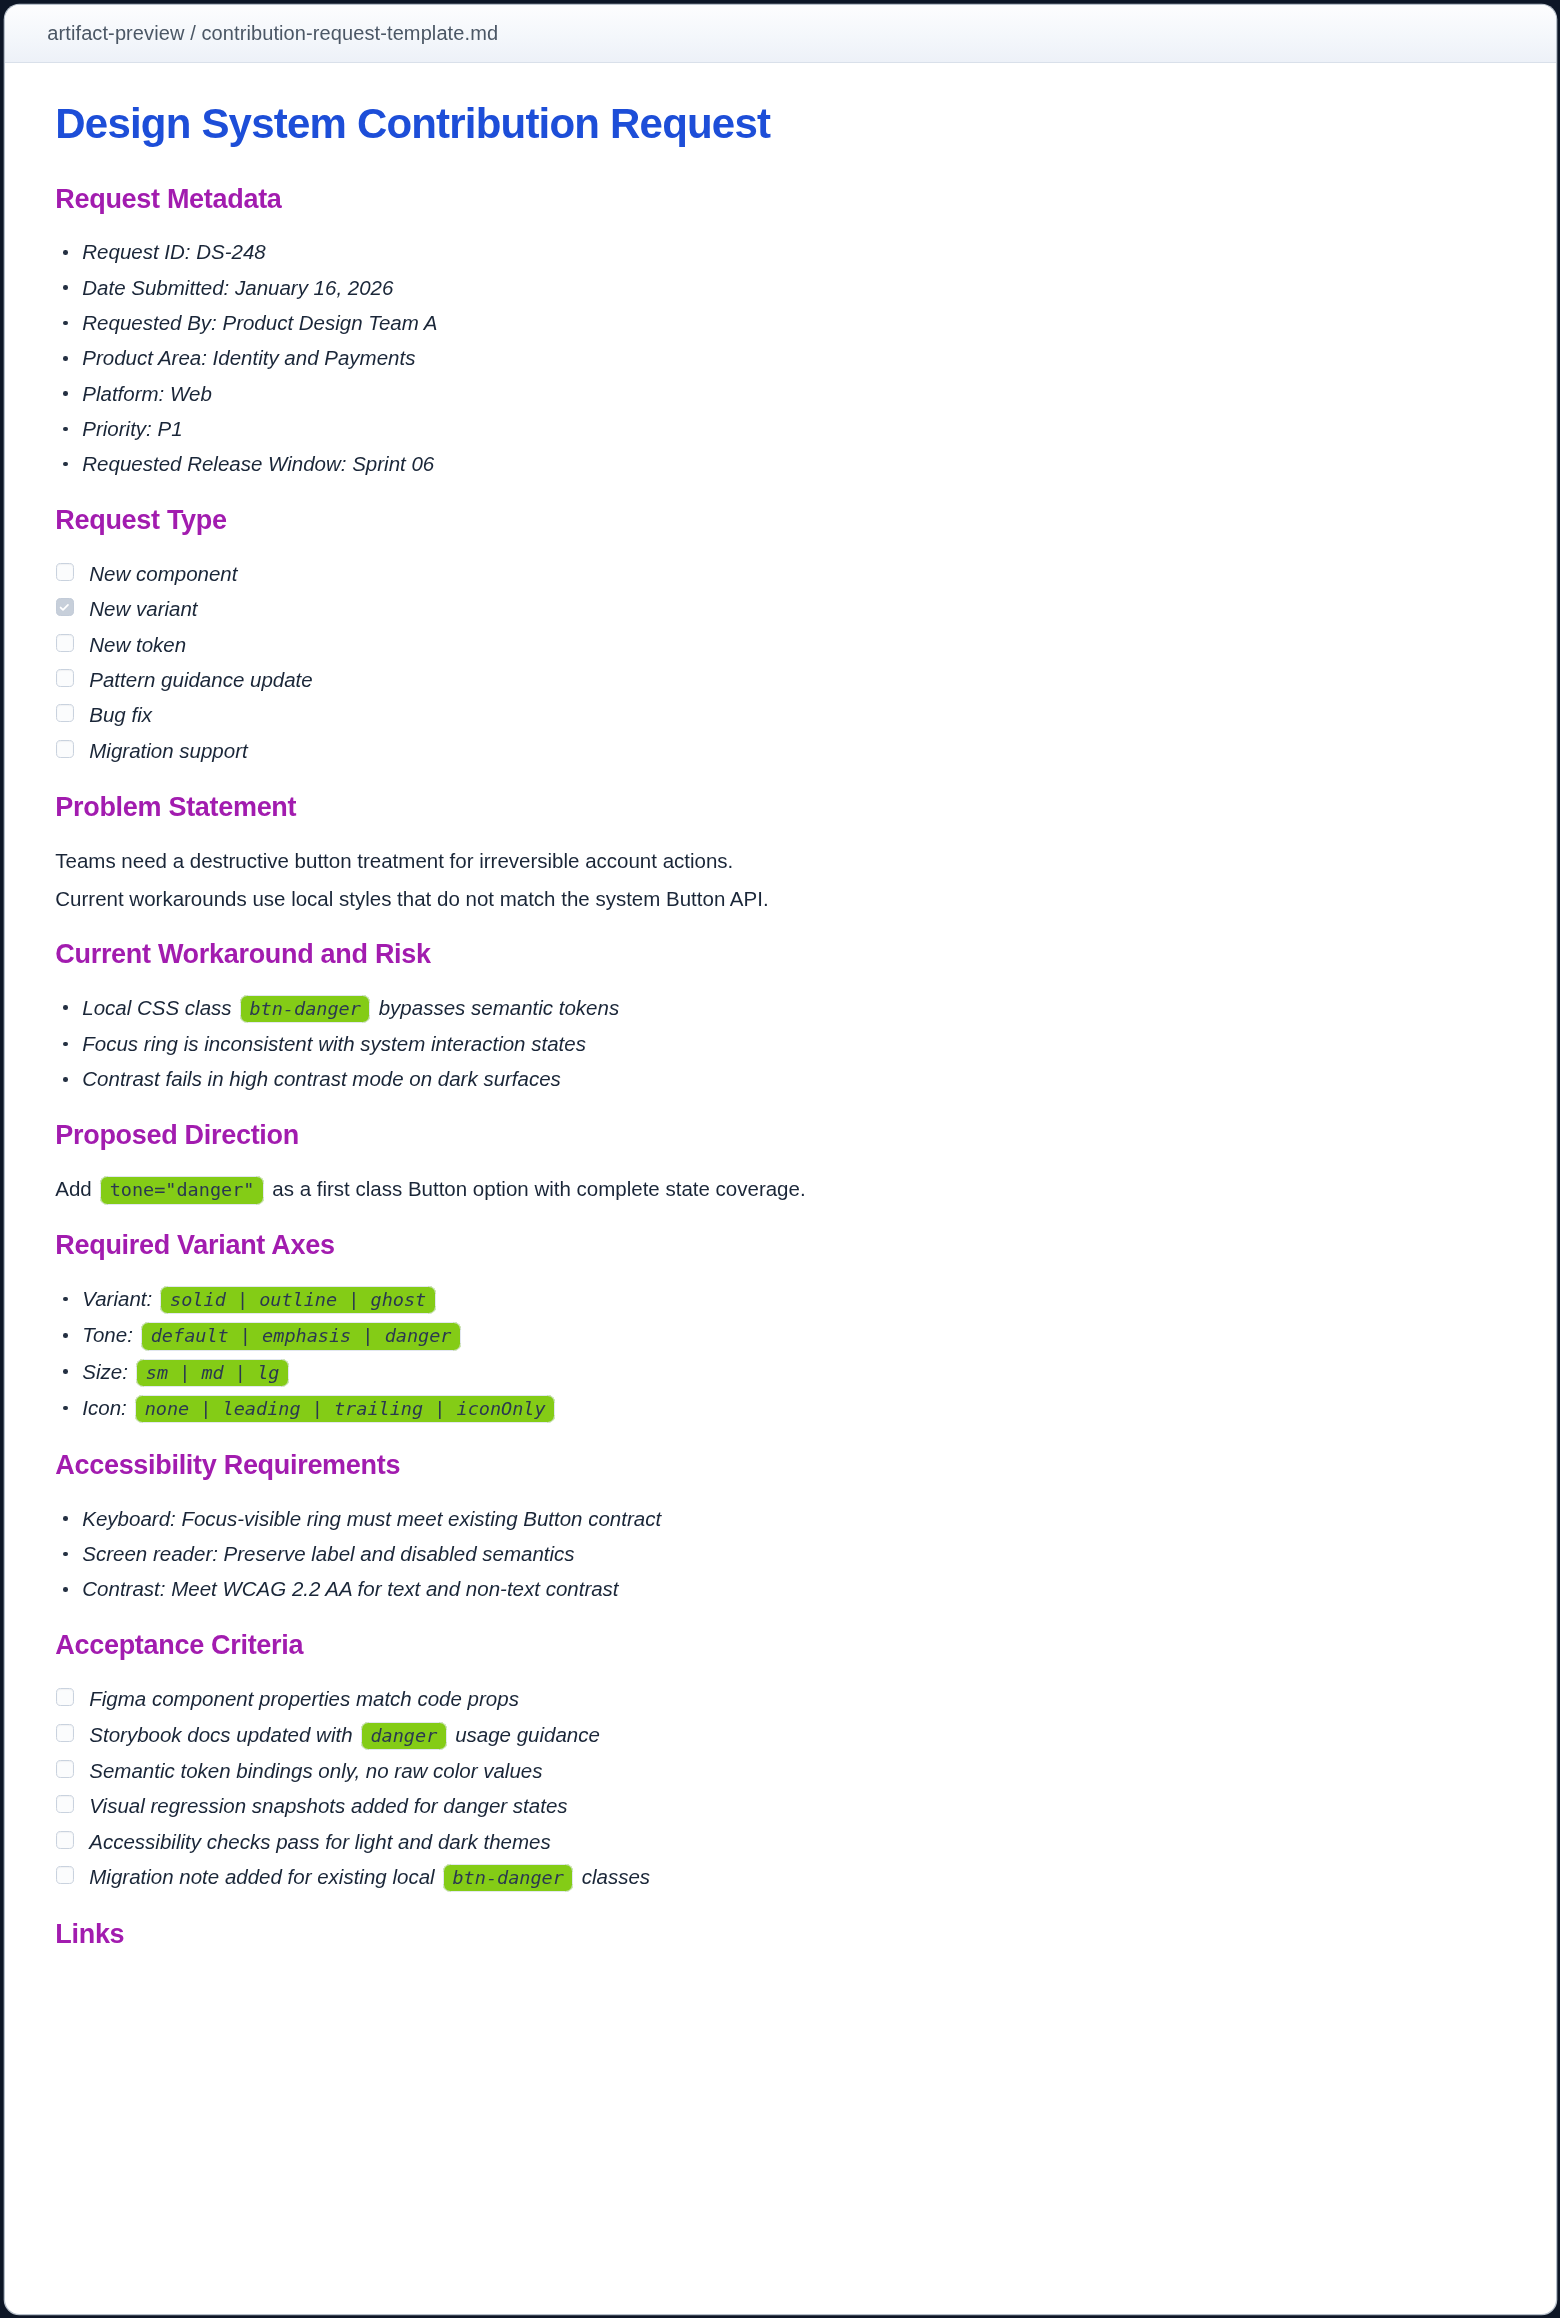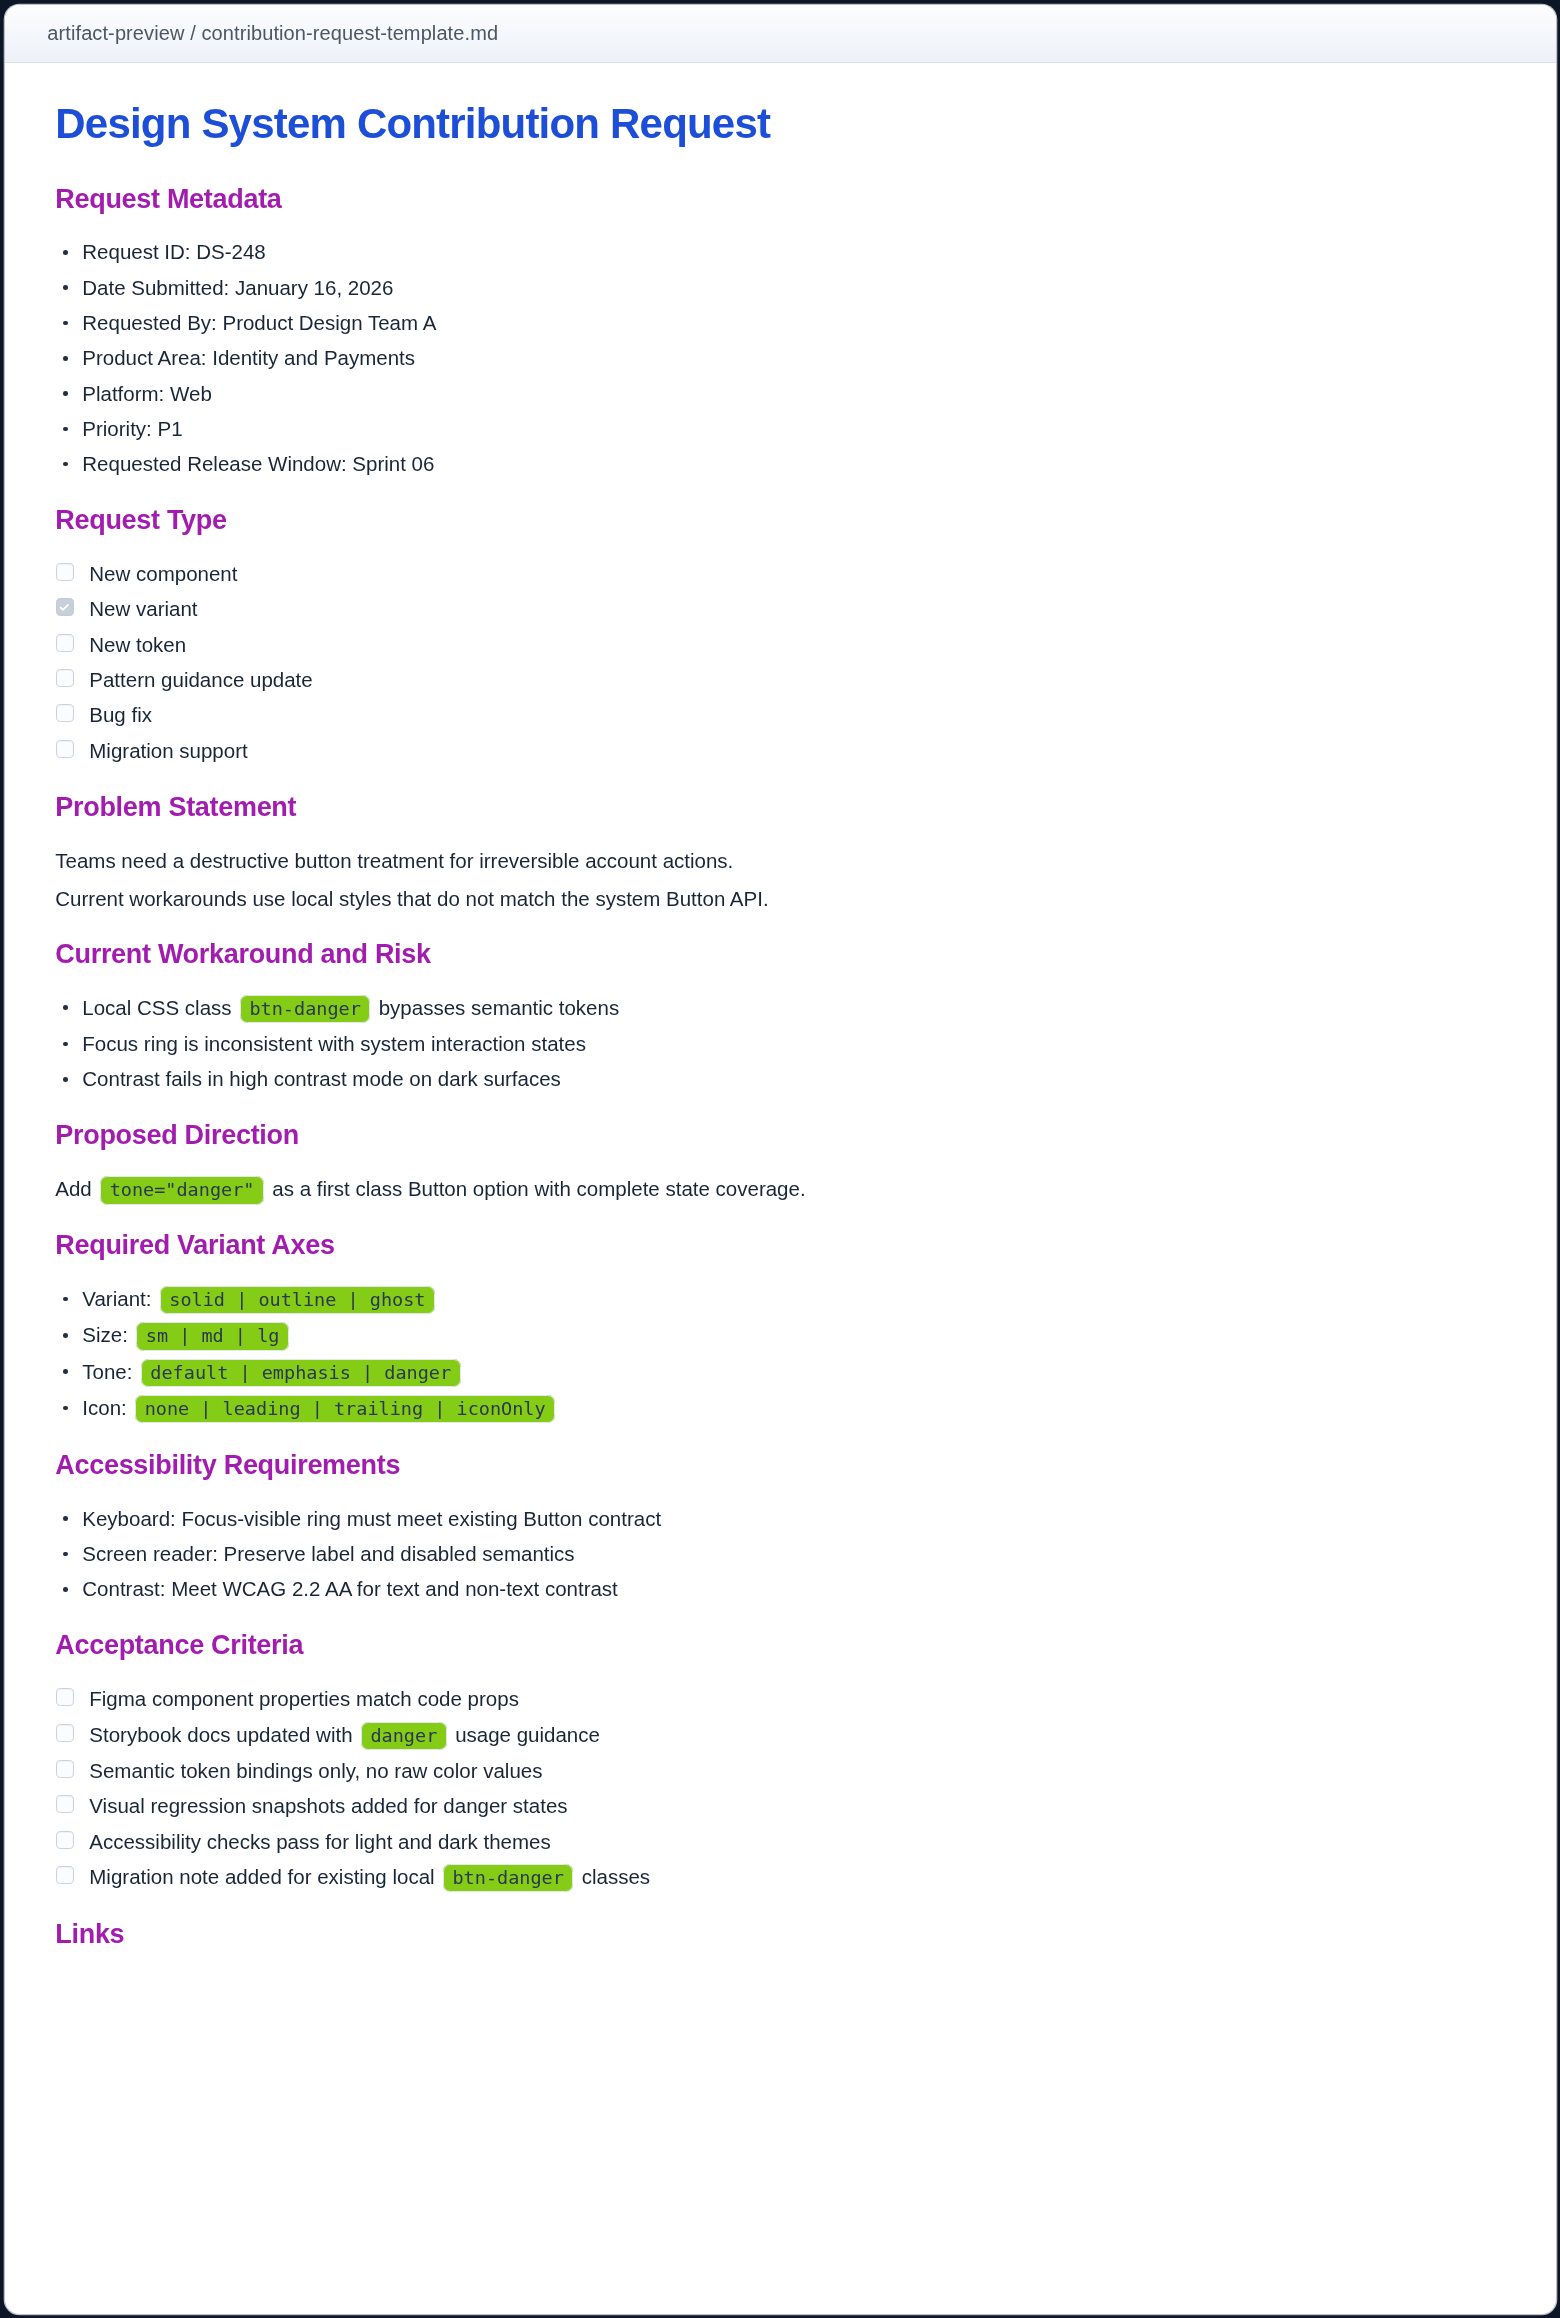--- a/index.html
+++ b/index.html
@@ -40,21 +40,21 @@
   h2 {
     font-size: 27px; line-height: 1.2; font-weight: 700;
     color: #a21caf; letter-spacing: -0.3px;
     margin: 25px 0 22.5px 0;
   }
   p {
     font-size: 20.5px; line-height: 29px;
     color: #1a2638;
     margin: 9.3px 0;
   }
-  ul { list-style: none; margin: 17px 0; padding: 0; }
+  ul { list-style: none; margin: 17px 0; padding: 0; font-style: italic; }
   li {
     font-size: 20.5px; line-height: 30px;
     color: #1a2638;
     position: relative;
     margin: 5.3px 0;
   }
   ul.bullet-list li { padding-left: 27px; }
   ul.bullet-list li::before {
     content: "";
     position: absolute; left: 8px; top: 12.6px;
@@ -128,22 +128,22 @@
         <ul class="bullet-list">
           <li>Local CSS class <code class="chip">btn-danger</code> bypasses semantic tokens</li>
           <li>Focus ring is inconsistent with system interaction states</li>
           <li>Contrast fails in high contrast mode on dark surfaces</li>
         </ul>
         <h2>Proposed Direction</h2>
         <p>Add <code class="chip">tone="danger"</code> as a first class Button option with complete state coverage.</p>
         <h2>Required Variant Axes</h2>
         <ul class="bullet-list">
           <li>Variant: <code class="chip">solid | outline | ghost</code></li>
+          <li>Tone: <code class="chip">default | emphasis | danger</code></li>
           <li>Size: <code class="chip">sm | md | lg</code></li>
-          <li>Tone: <code class="chip">default | emphasis | danger</code></li>
           <li>Icon: <code class="chip">none | leading | trailing | iconOnly</code></li>
         </ul>
         <h2>Accessibility Requirements</h2>
         <ul class="bullet-list">
           <li>Keyboard: Focus-visible ring must meet existing Button contract</li>
           <li>Screen reader: Preserve label and disabled semantics</li>
           <li>Contrast: Meet WCAG 2.2 AA for text and non-text contrast</li>
         </ul>
         <h2>Acceptance Criteria</h2>
         <ul class="task-list">

